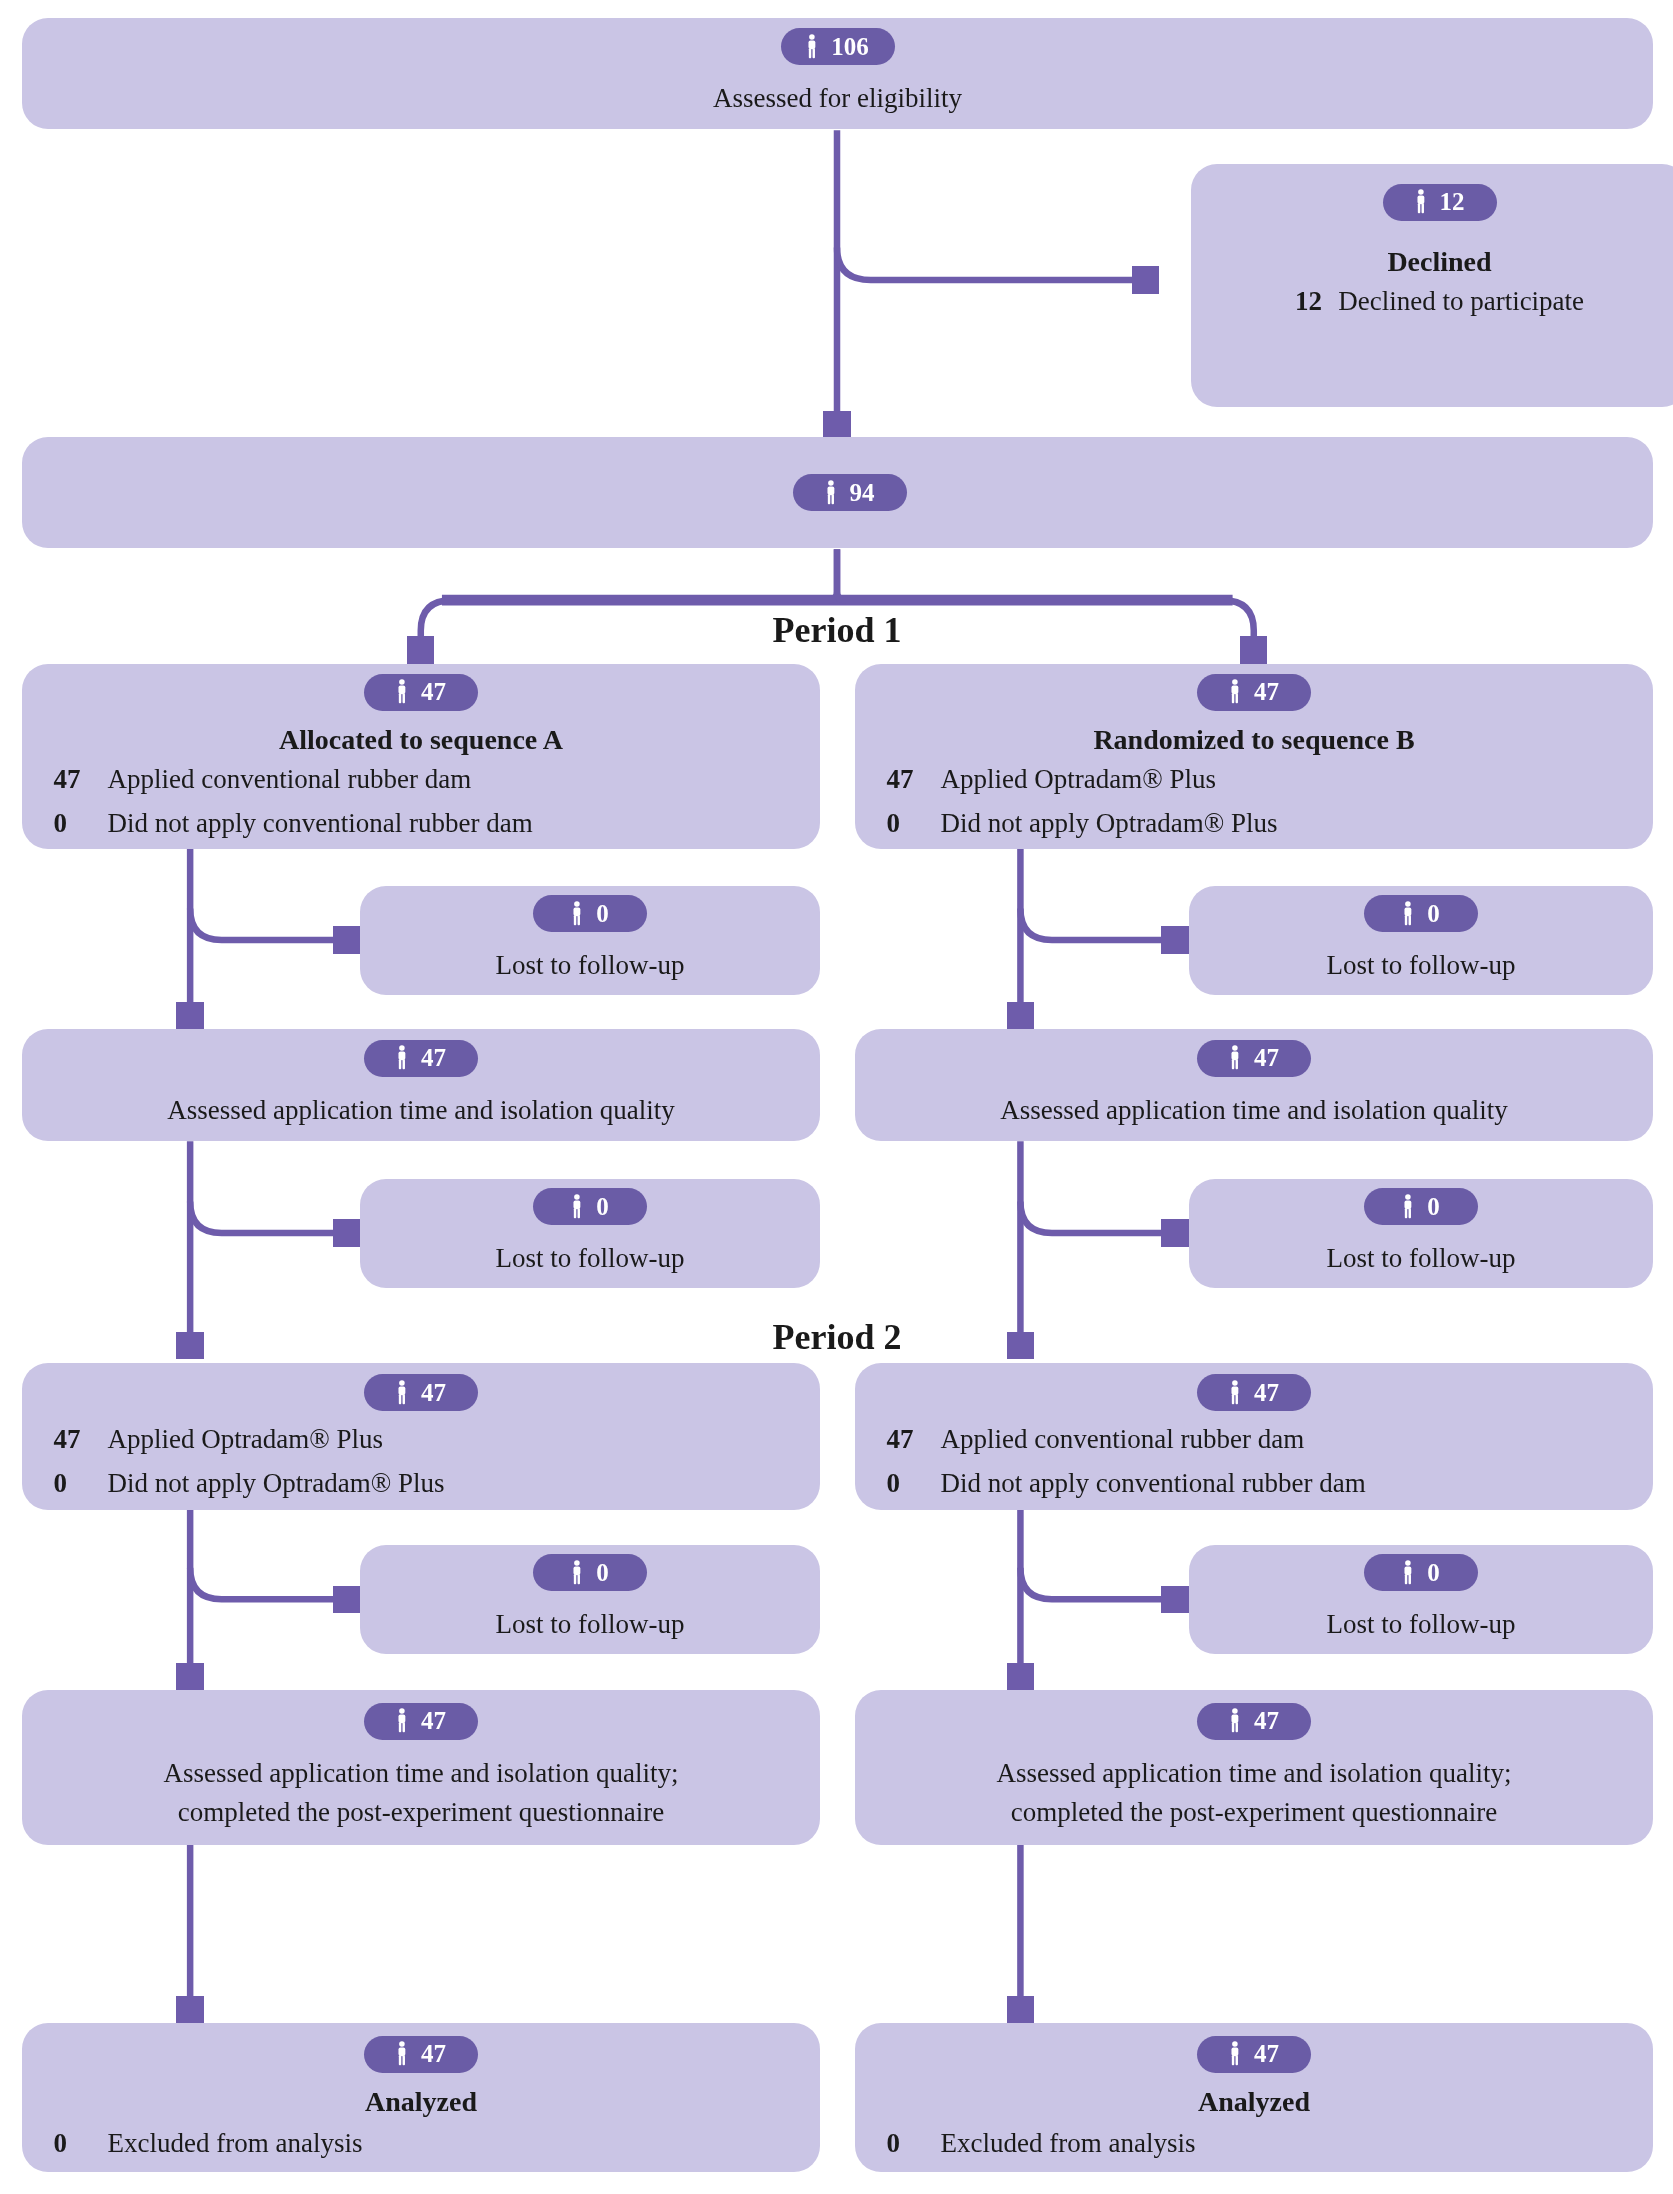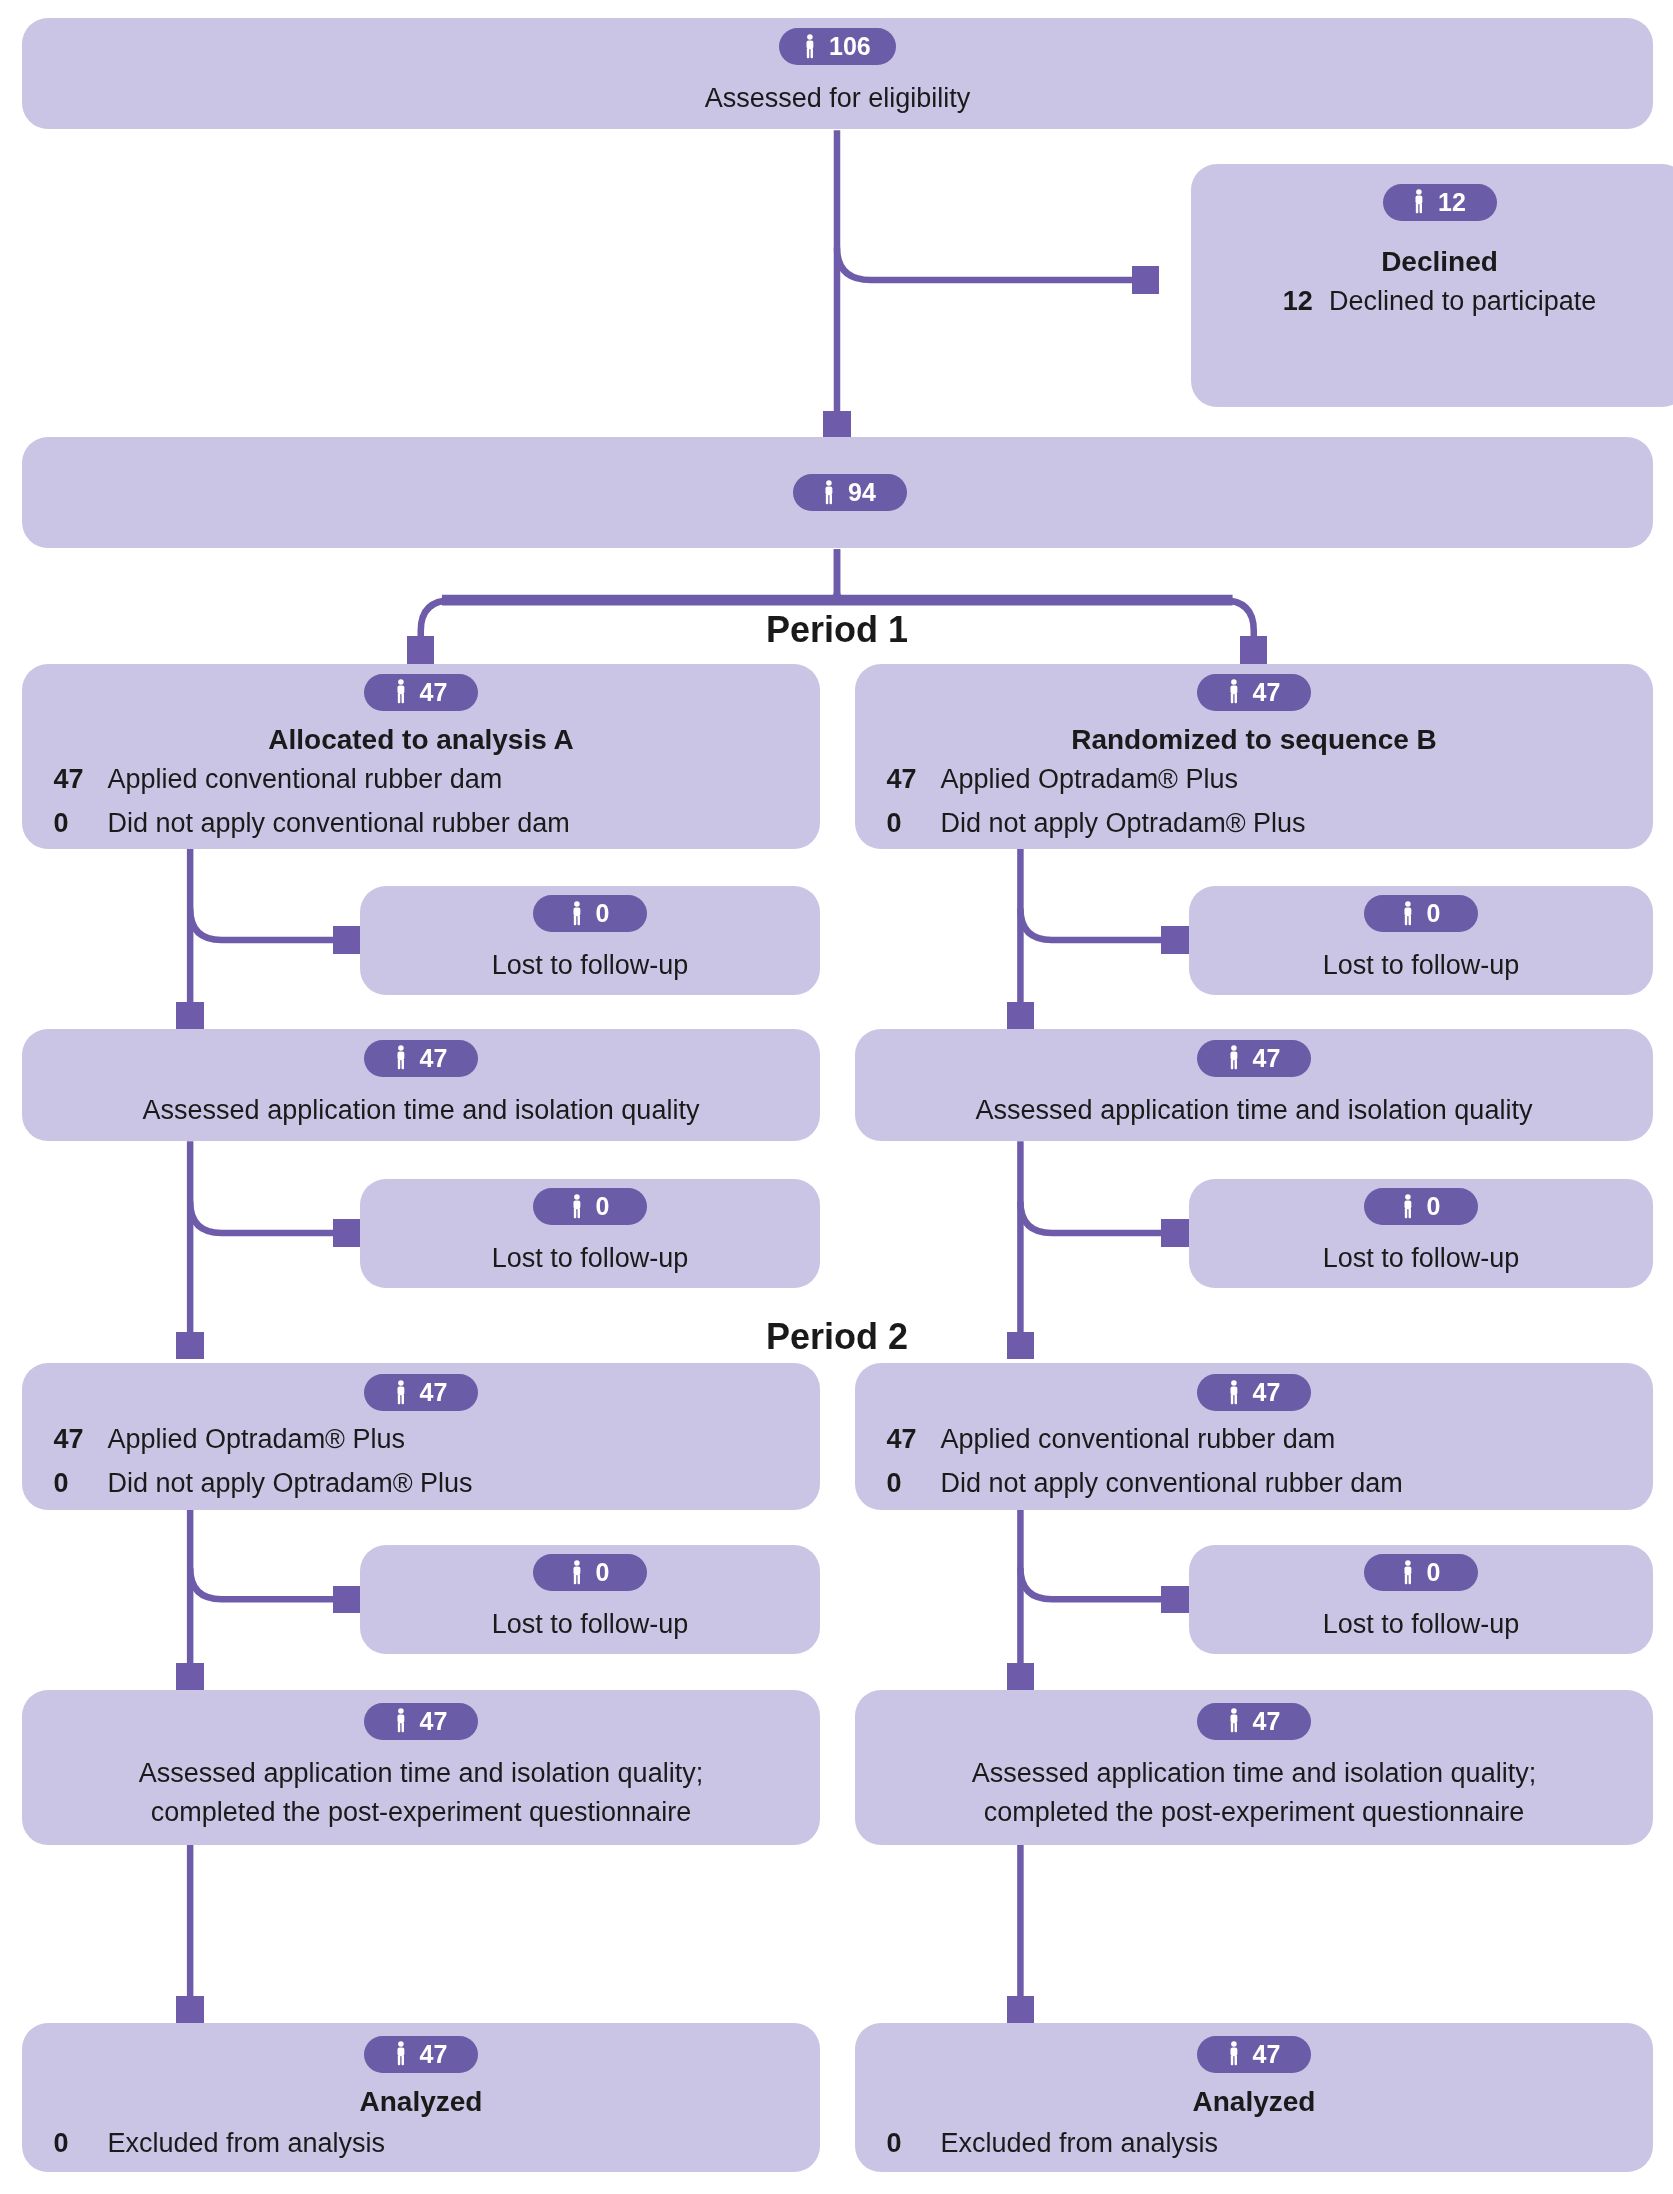--- a/index.html
+++ b/index.html
@@ -1,20 +1,20 @@
 <!DOCTYPE html>
 <html style="font-size:8.7px"><head>
 <meta charset="utf-8">
 <style>
   html, body { margin:0; padding:0; background:#ffffff; }
   body {
     width:1674px; height:2194px; position:relative; overflow:hidden;
     font-family:"Liberation Sans", sans-serif; color:#1a1a1a;
   }
-  .canvas { position:absolute; left:0; top:0; width:1674px; height:1542px; }
+  .canvas { position:absolute; left:0; top:0; width:1674px; height:1542px;font-family:Liberation Serif, serif; }
   svg.connectors { position:absolute; left:0; top:0; width:1674px; height:2194px; }
   svg.connectors path { stroke:#6e5cab; stroke-width:12; fill:none; }
   svg.connectors path.bar { stroke-width:20; }
 
   .node {
     position:absolute; background:#cac5e5; border-radius:26px;
     display:flex; flex-direction:column; align-items:center; justify-content:center;
     box-sizing:border-box;
   }
   .badge {
@@ -129,21 +129,21 @@
   <div class="node" style="left:22px;top:664px;width:798px;height:185px;">
     <div class="badge">
       <svg class="pi" viewBox="0 0 20 44">
           <circle cx="10" cy="5" r="4.7"></circle>
           <rect x="4.2" y="11" width="11.6" height="14.5" rx="3.4"></rect>
           <rect x="4.8" y="24" width="4.1" height="17" rx="1.6"></rect>
           <rect x="11.1" y="24" width="4.1" height="17" rx="1.6"></rect>
         </svg>
       <span>47</span>
     </div>
-    <div class="node-title">Allocated to analysis A</div>
+    <div class="node-title">Allocated to sequence A</div>
     <div class="rows">
       <div class="row">
         <span class="num">47</span>
         <span class="txt">Applied conventional rubber dam</span>
       </div>
       <div class="row">
         <span class="num">0</span>
         <span class="txt">Did not apply conventional rubber dam</span>
       </div>
     </div>

